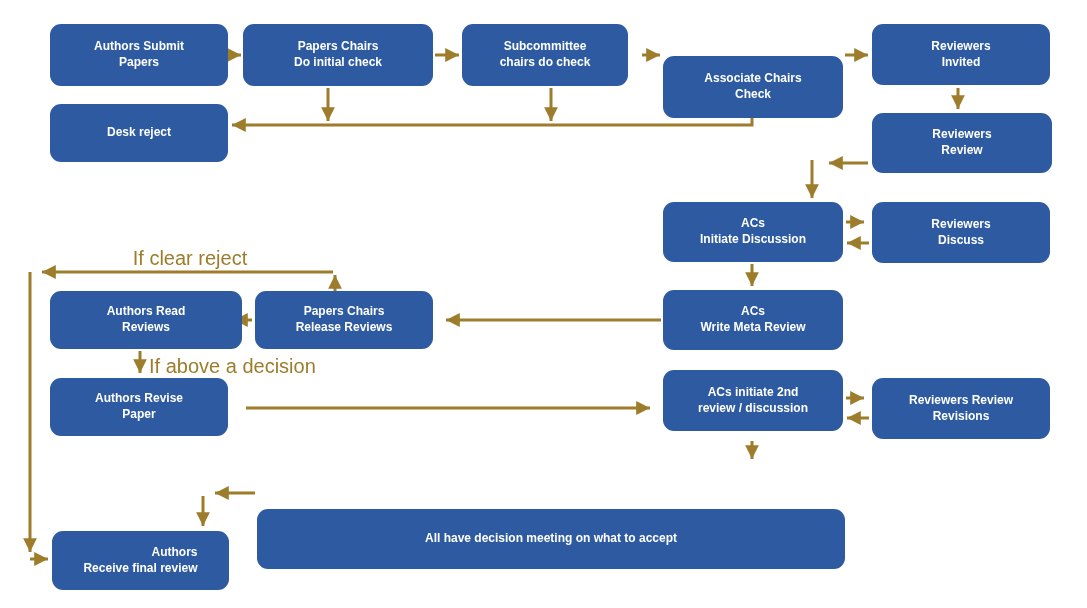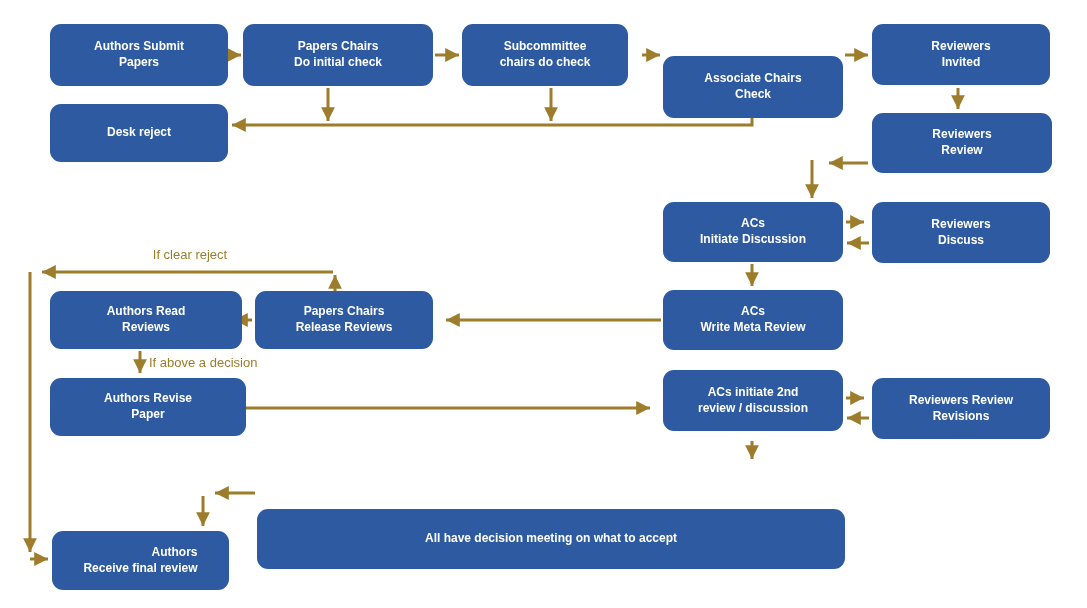--- a/index.html
+++ b/index.html
@@ -15,21 +15,21 @@
     display:flex; align-items:center; justify-content:center;
     text-align:center;
     font-size:12px; font-weight:bold; line-height:1.3;
     white-space:pre-line;
     box-sizing:border-box;
     padding:2px 6px;
   }
   .edge-label {
     position:absolute;
     color:#9d7d2b;
-    font-size:13px; font-weight:500;
+    font-size:20px; font-weight:500;
     white-space:nowrap;
   }
   .edge-label.centered { text-align:center; }
   svg.arrows { position:absolute; left:0; top:0; }
   svg.arrows path.edge {
     stroke:#9d7d2b; stroke-width:3; fill:none;
   }
   #arrowhead path { fill:#9d7d2b; stroke:none; }
 </style>
 </head>
@@ -93,21 +93,21 @@
   <div class="node" style="left:872px; top:202px; width:178px; height:61px;">Reviewers
 Discuss</div>
 
   <div class="node" style="left:663px; top:290px; width:180px; height:60px;">ACs
 Write Meta Review</div>
   <div class="node" style="left:50px;  top:291px; width:192px; height:58px;">Authors Read
 Reviews</div>
   <div class="node" style="left:255px; top:291px; width:178px; height:58px;">Papers Chairs
 Release Reviews</div>
 
-  <div class="node" style="left:50px;  top:378px; width:196px; height:58px;">Authors Revise
+  <div class="node" style="left:50px;  top:378px; width:178px; height:58px;">Authors Revise
 Paper</div>
   <div class="node" style="left:663px; top:370px; width:180px; height:61px;">ACs initiate 2nd
 review / discussion</div>
   <div class="node" style="left:872px; top:378px; width:178px; height:61px;">Reviewers Review
 Revisions</div>
 
   <div class="node" style="left:257px; top:470px; width:588px; height:60px;margin-top:39px;">All have decision meeting on what to accept</div>
   <div class="node" style="left:52px;  top:531px; width:177px; height:59px;text-align:right;">Authors
 Receive final review</div>
 

